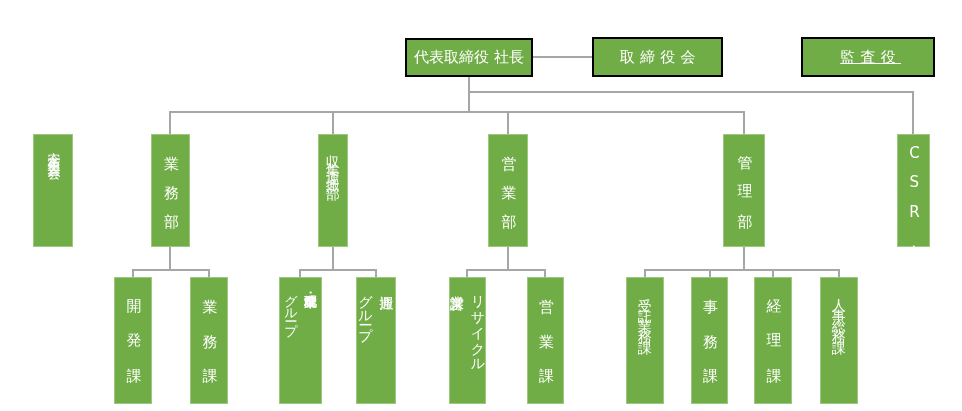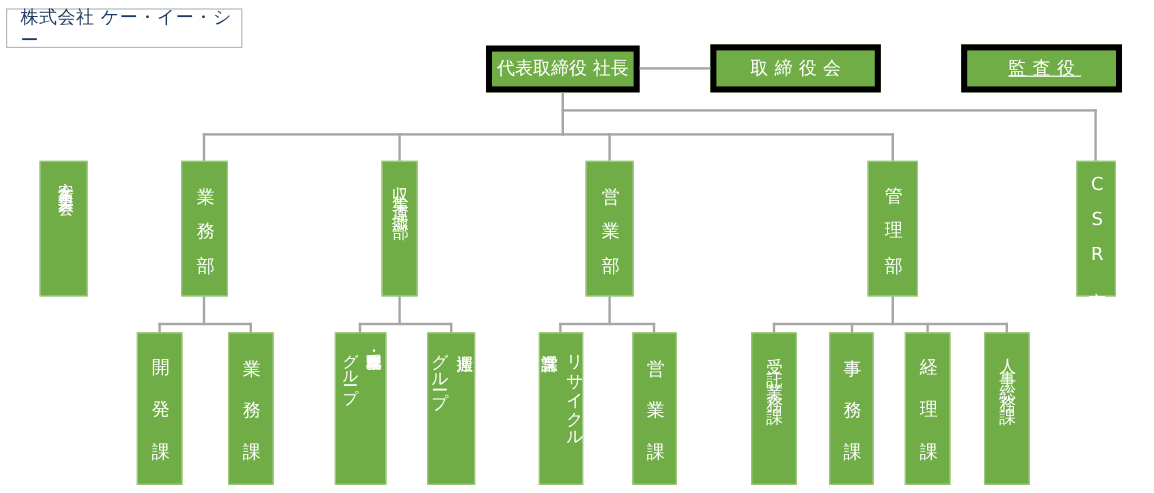--- a/index.html
+++ b/index.html
@@ -25,30 +25,30 @@
     padding-left: 11px;
     color: #1e3a5f;
     font-size: 15px;
     letter-spacing: 0.03em;
   }
 
   
   .hbox {
     position: absolute;
     background: #70AD47;
-    border: 5px solid #000000;
+    border: 2px solid #000000;
     box-sizing: border-box;
     color: #ffffff;
     display: flex;
     align-items: center;
     justify-content: center;
     font-size: 15px;
   }
   .n-president { left: 405px; top: 38px; width: 128px; height: 39px; }
-  .n-board    { left: 592px; top: 37px; width: 142px; height: 40px; letter-spacing: 0.35em; padding-left: 0.35em; }
+  .n-board    { left: 592px; top: 37px; width: 131px; height: 40px; letter-spacing: 0.35em; padding-left: 0.35em; }
   .n-auditor  { left: 801px; top: 37px; width: 134px; height: 40px; letter-spacing: 0.35em; padding-left: 0.35em; text-decoration: underline; }
 
   
   .vbox {
     position: absolute;
     background: #70AD47;
     border: 1px solid #9dc87e;
     box-sizing: border-box;
     color: #ffffff;
     display: flex;
@@ -128,23 +128,20 @@
   .l-c7  { left: 644px; top: 269px; height: 9px; }
   .l-c8  { left: 709px; top: 269px; height: 9px; }
   .l-c9  { left: 772px; top: 269px; height: 9px; }
   .l-c10 { left: 838px; top: 269px; height: 9px; }
 </style>
 </head>
 <body>
 
 <div id="canvas">
 
-  <div class="company-box">
-    <span>株式会社 ケー・イー・シー</span>
-  </div>
 
   <div class="hbox n-president">
     <span>代表取締役 社長</span>
   </div>
   <div class="hbox n-board">
     <span>取締役会</span>
   </div>
   <div class="hbox n-auditor">
     <span>監査役</span>
   </div>

